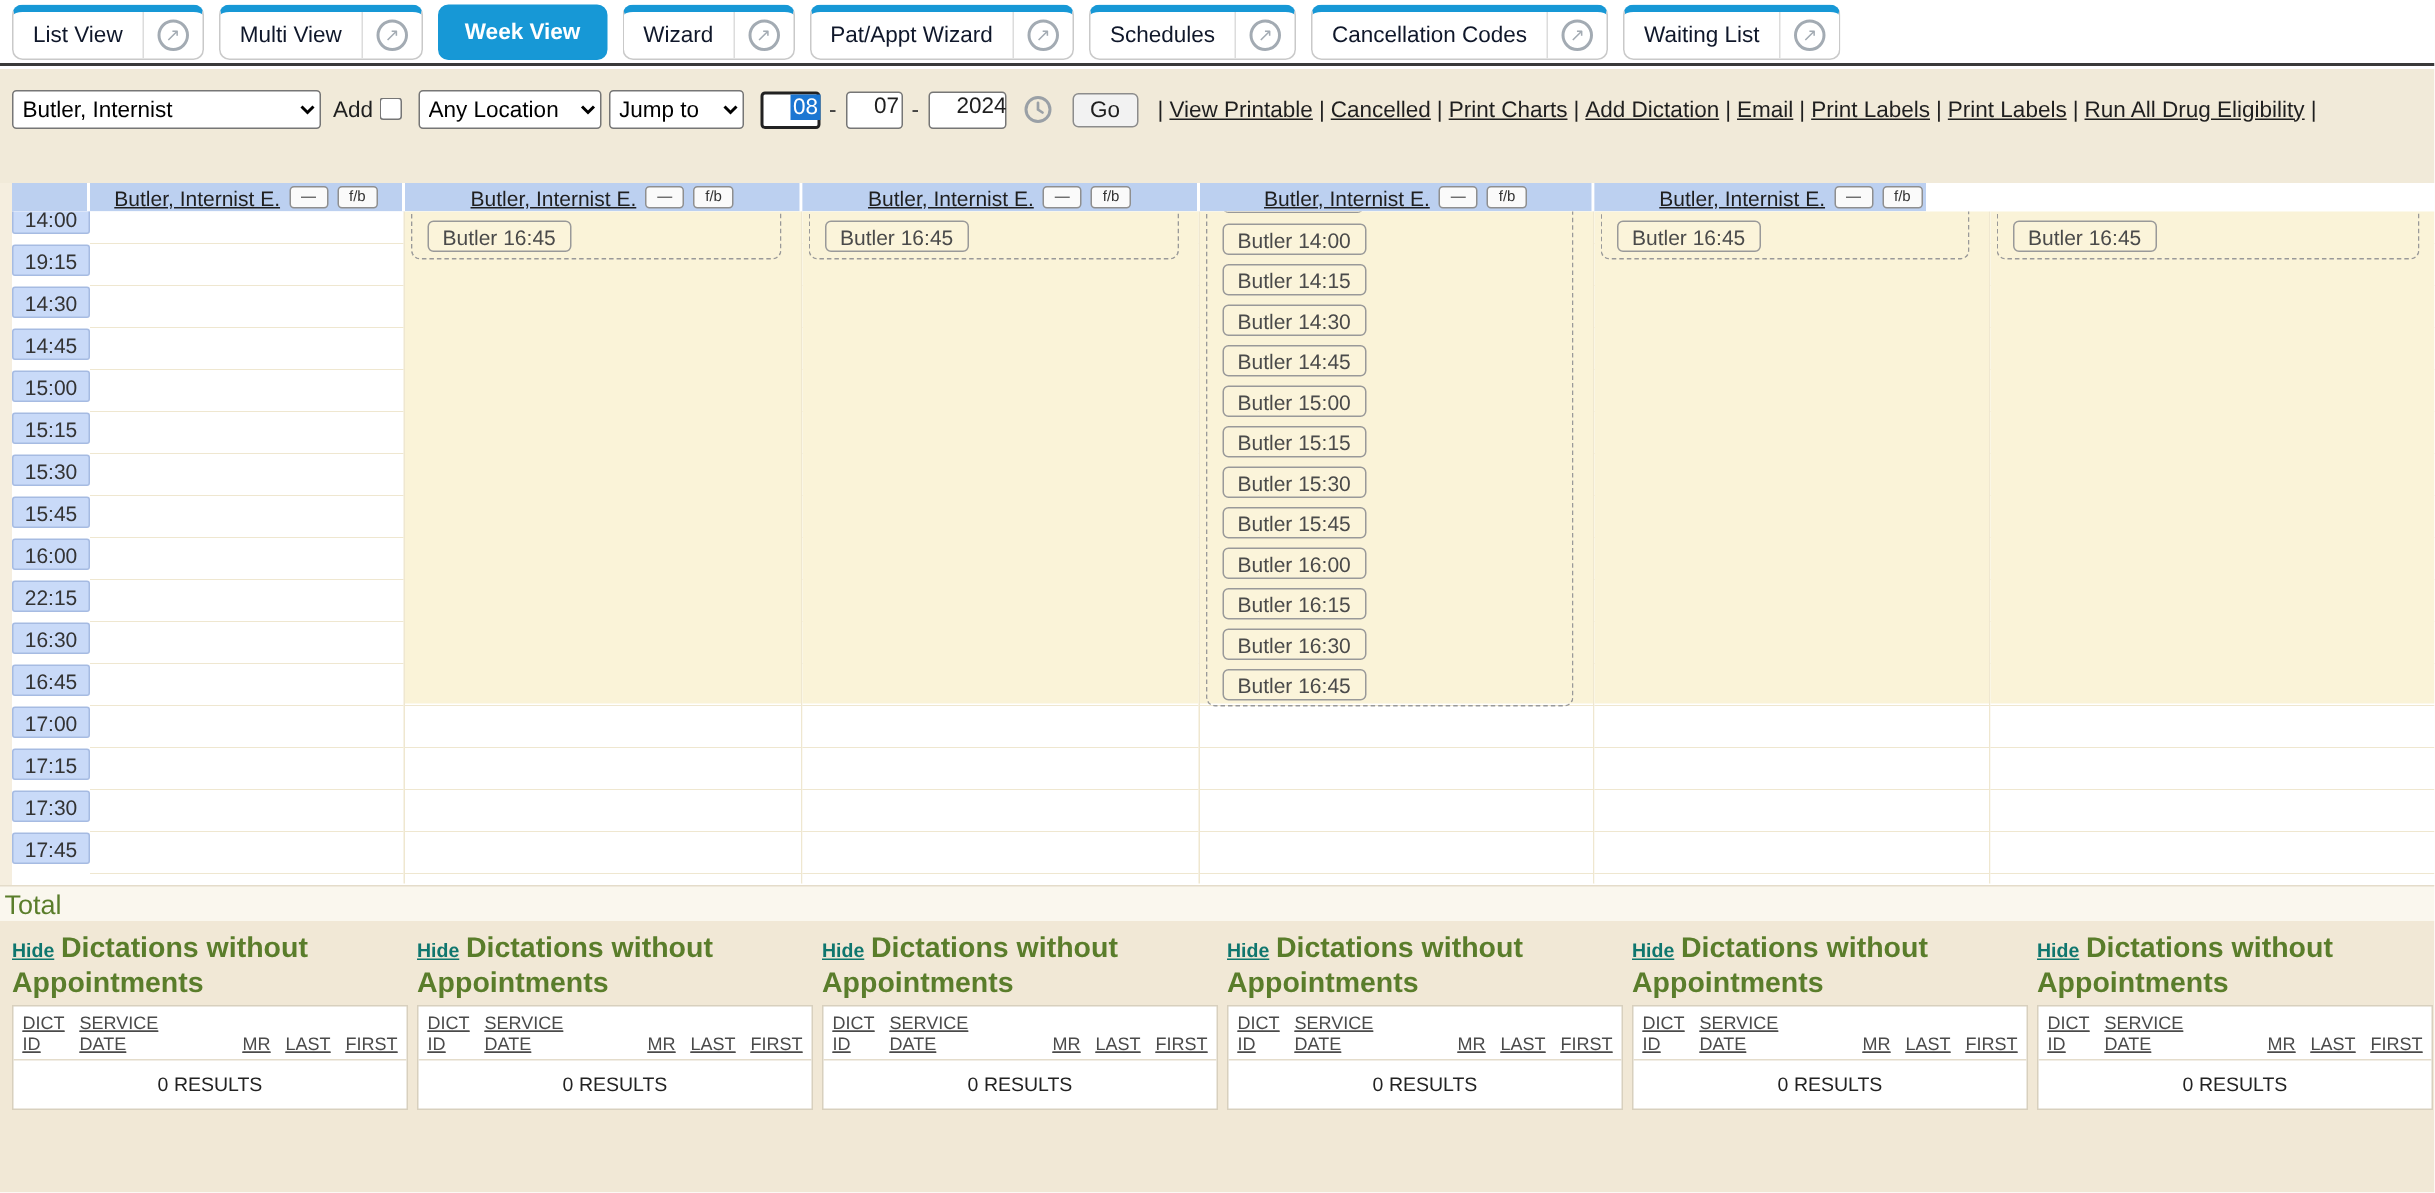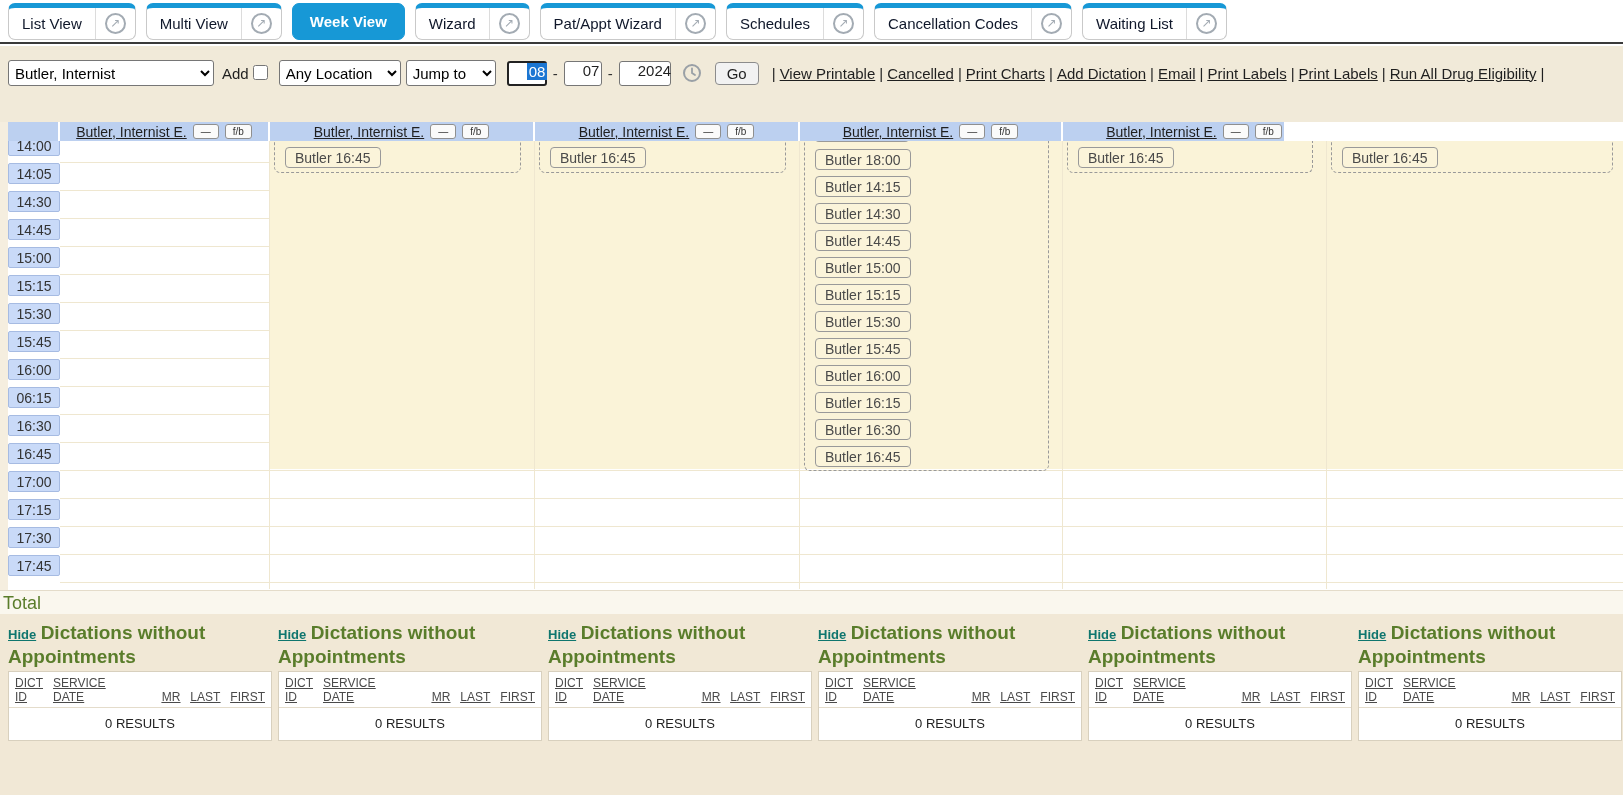--- a/index.html
+++ b/index.html
@@ -229,21 +229,21 @@
       <div class="dashed-block" style="left:266px;width:247px;height:38px">
         <div class="slot-btn" style="top:12px">Butler 16:45</div>
       </div>
       <div class="yellow-block" style="left:527px;width:264px"></div>
       <div class="dashed-block" style="left:531px;width:247px;height:38px">
         <div class="slot-btn" style="top:12px">Butler 16:45</div>
       </div>
       <div class="yellow-block" style="left:792px;width:262px"></div>
       <div class="dashed-block" style="left:796px;width:245px;height:336px">
         <div class="slot-cut"></div>
-        <div class="slot-btn" style="top:14px">Butler 18:00</div>
+        <div class="slot-btn" style="top:14px">Butler 14:00</div>
         <div class="slot-btn" style="top:41px">Butler 14:15</div>
         <div class="slot-btn" style="top:68px">Butler 14:30</div>
         <div class="slot-btn" style="top:95px">Butler 14:45</div>
         <div class="slot-btn" style="top:122px">Butler 15:00</div>
         <div class="slot-btn" style="top:149px">Butler 15:15</div>
         <div class="slot-btn" style="top:176px">Butler 15:30</div>
         <div class="slot-btn" style="top:203px">Butler 15:45</div>
         <div class="slot-btn" style="top:230px">Butler 16:00</div>
         <div class="slot-btn" style="top:257px">Butler 16:15</div>
         <div class="slot-btn" style="top:284px">Butler 16:30</div>
@@ -251,29 +251,29 @@
       </div>
       <div class="yellow-block" style="left:1055px;width:263px"></div>
       <div class="dashed-block" style="left:1059px;width:246px;height:38px">
         <div class="slot-btn" style="top:12px">Butler 16:45</div>
       </div>
       <div class="yellow-block" style="left:1319px;width:299px"></div>
       <div class="dashed-block" style="left:1323px;width:282px;height:38px">
         <div class="slot-btn" style="top:12px">Butler 16:45</div>
       </div>
       <div class="time-cell" style="top:0px">14:00</div>
-      <div class="time-cell" style="top:28px">14:05</div>
+      <div class="time-cell" style="top:28px">19:15</div>
       <div class="time-cell" style="top:56px">14:30</div>
       <div class="time-cell" style="top:84px">14:45</div>
       <div class="time-cell" style="top:112px">15:00</div>
       <div class="time-cell" style="top:140px">15:15</div>
       <div class="time-cell" style="top:168px">15:30</div>
       <div class="time-cell" style="top:196px">15:45</div>
       <div class="time-cell" style="top:224px">16:00</div>
-      <div class="time-cell" style="top:252px">06:15</div>
+      <div class="time-cell" style="top:252px">22:15</div>
       <div class="time-cell" style="top:280px">16:30</div>
       <div class="time-cell" style="top:308px">16:45</div>
       <div class="time-cell" style="top:336px">17:00</div>
       <div class="time-cell" style="top:364px">17:15</div>
       <div class="time-cell" style="top:392px">17:30</div>
       <div class="time-cell" style="top:420px">17:45</div>
     </div>
 </div>
 
 <div id="total-row">

